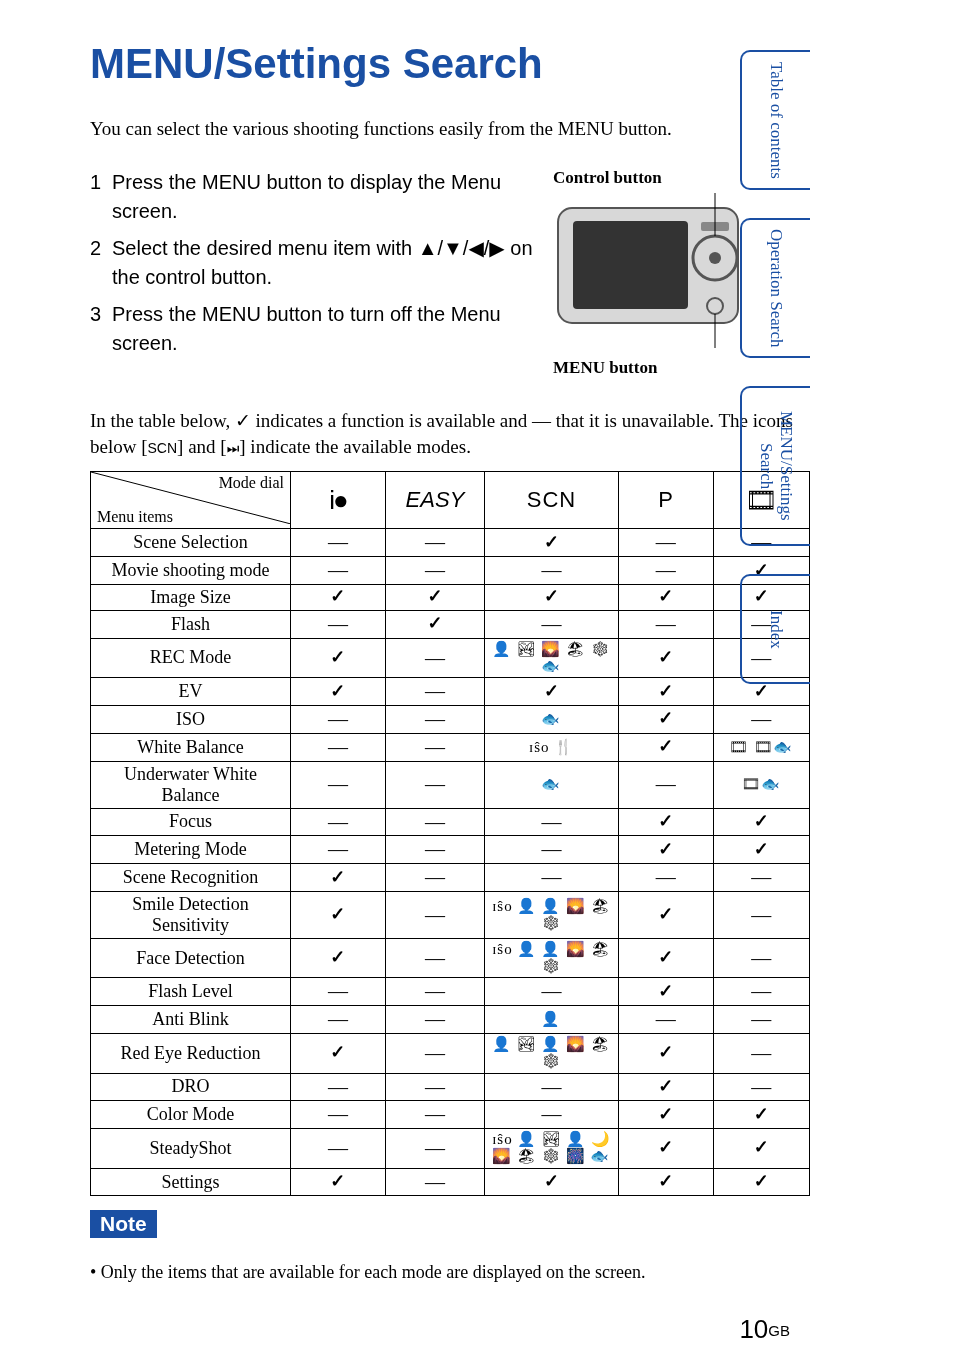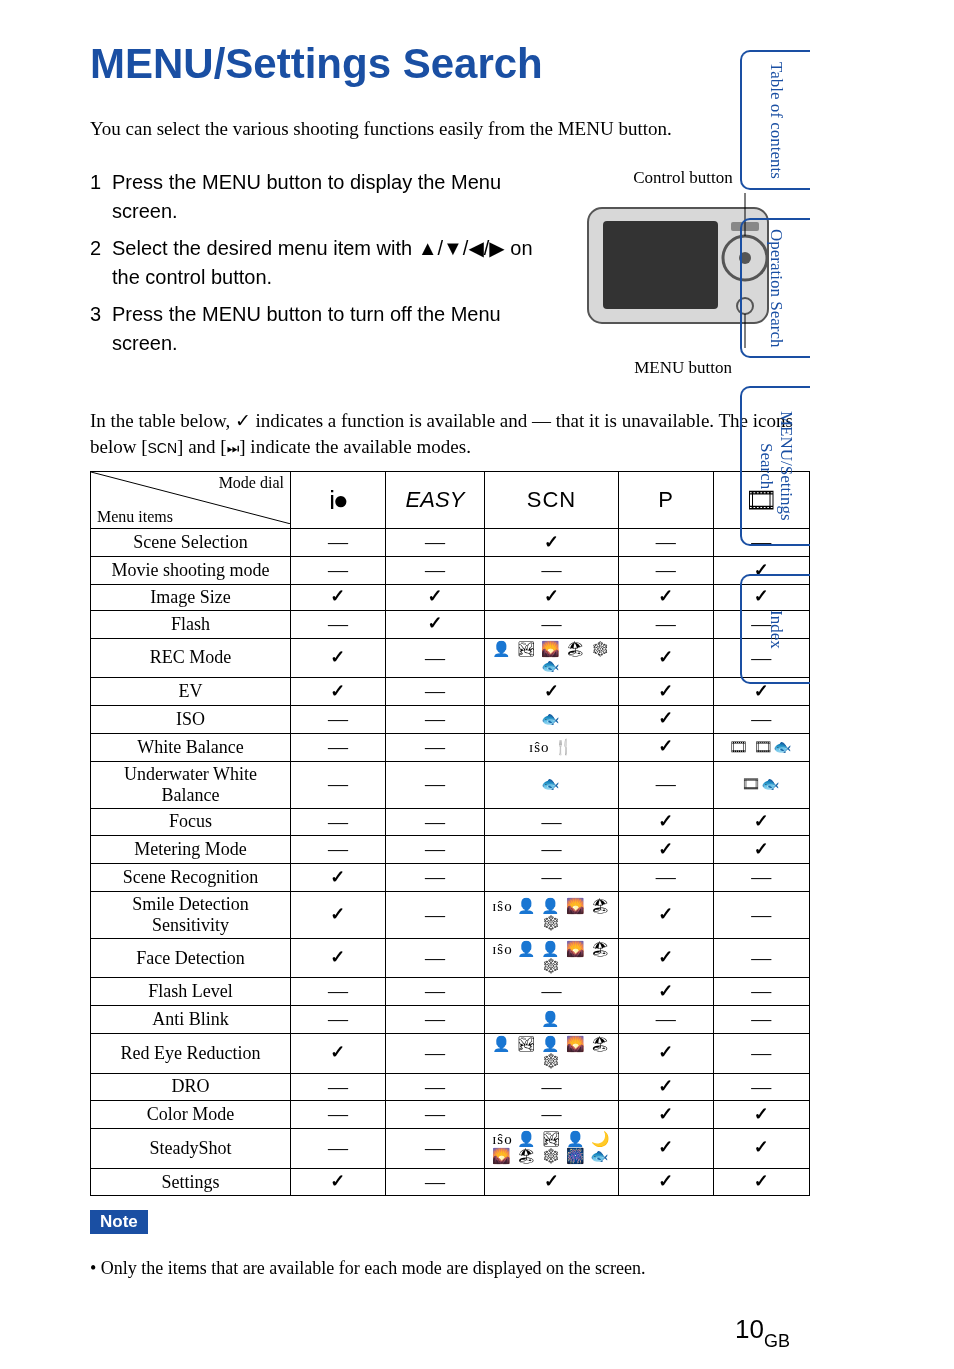--- a/index.html
+++ b/index.html
@@ -44,21 +44,21 @@
     margin-bottom: 30px;
   }
   .steps {
     font-family: Arial, Helvetica, sans-serif;
     font-size: 20px;
     line-height: 1.45;
     max-width: 450px;
   }
   .step { display:flex; margin-bottom:8px; }
   .step-num { width:22px; flex:none; }
-  .camera-diagram { flex: none; width: 260px; text-align:center; font-size:17px; }
+  .camera-diagram { flex: none; width: 260px; text-align:left; font-size:17px;font-weight:bold; }
   .camera-svg { width: 200px; height: 165px; }
   .cb-label, .mb-label { font-size:17px; }
   .table-intro { font-size:19px; line-height:1.35; margin-bottom:12px; max-width:720px;}
   table.modes {
     border-collapse: collapse;
     width: 720px;
     font-size: 18px;
   }
   table.modes th, table.modes td {
     border: 1px solid #000;
@@ -81,21 +81,21 @@
   .cell { text-align:center; font-size:18px; line-height:1.1; }
   .dash { font-size:20px; }
   .check::before { content:"✓"; font-weight:bold; }
   .icons-cell { font-size:15px; line-height:1.15; letter-spacing:1px; }
   .note-badge {
     display:inline-block;
     background:#1a4fa3;
     color:#fff;
     font-family: Arial, Helvetica, sans-serif;
     font-weight:bold;
-    font-size:17px;
+    font-size:21px;
     padding:2px 10px;
     margin-top:14px;
   }
   .note-text { font-size:18px; margin-top:24px; }
   
   .side-tabs {
     position:absolute;
     top:50px; right:20px;
     width:70px;
     display:flex; flex-direction:column; gap:28px;
@@ -112,21 +112,21 @@
     text-align:center;
     padding:8px 6px;
     box-sizing:border-box;
     cursor:pointer;
   }
   .tab.short { height:110px; }
   .page-num {
     position:absolute; bottom:24px; right:40px;
     font-family: Arial, Helvetica, sans-serif; font-size:26px;
   }
-  .page-num sup { font-size:18px; vertical-align:top; position:relative; top:17px;}
+  .page-num sup { font-size:15px; vertical-align:top; position:relative; top:8px;}
   .icon-inline { font-family: Arial, sans-serif; font-size:14px; }
   .mode-icon-auto { font-size:26px; letter-spacing:-2px;}
   .mode-icon-film { font-size:26px; }
 </style>
 </head>
 <body>
 
 <div class="page">
   <h1 class="page-title">MENU/Settings Search</h1>
 

